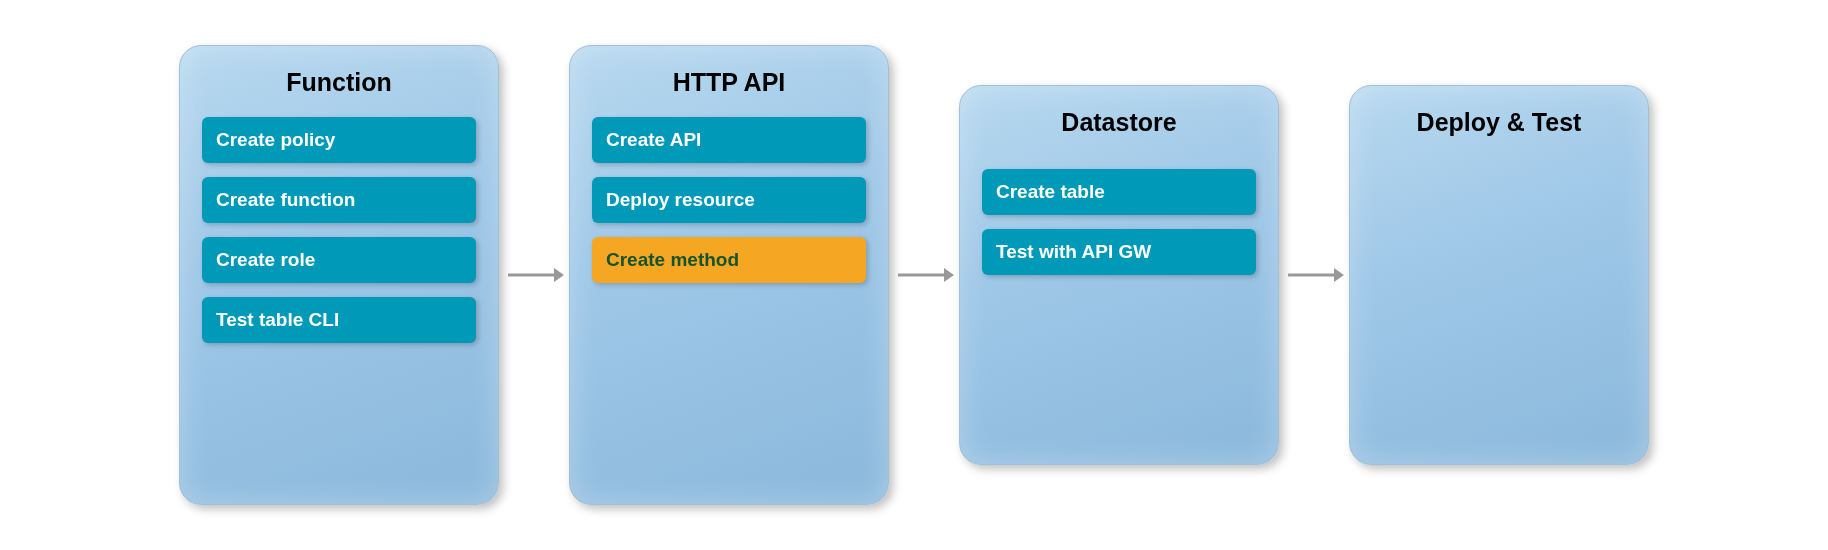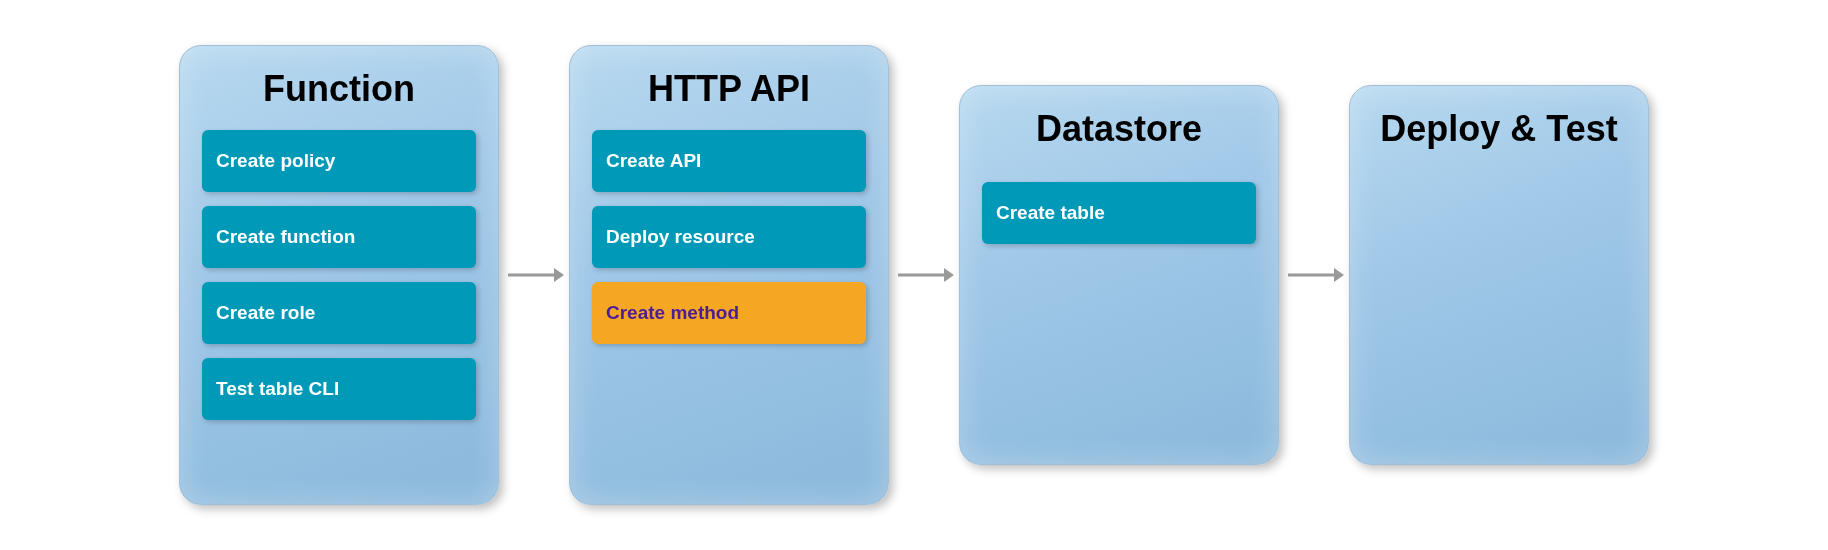--- a/index.html
+++ b/index.html
@@ -29,51 +29,51 @@
       width: 320px;
       min-height: 460px;
       display: flex;
       flex-direction: column;
       align-items: center;
       box-shadow: 4px 4px 10px rgba(0,0,0,0.25), inset 0 0 30px rgba(255,255,255,0.3);
       border: 1.5px solid #a0c0d8;
     }
 
     .panel-title {
-      font-size: 36px;
+      font-size: 25px;
       font-weight: bold;
       color: #000;
       margin-bottom: 20px;
       text-align: right;
     }
 
     .panel-items {
       display: flex;
       flex-direction: column;
       gap: 14px;
       width: 100%;
     }
 
     .item-btn {
       background: #0099b8;
       color: #fff;
       font-size: 19px;
       font-weight: bold;
       border: none;
       border-radius: 6px;
-      padding: 20px 14px;
+      padding: 12px 14px;
       text-align: left;
       cursor: pointer;
       width: 100%;
       box-shadow: 2px 2px 5px rgba(0,0,0,0.2);
     }
 
     .item-btn.orange {
       background: #f5a623;
-      color: #4c1d95;
+      color: #14532d;
     }
 
     .arrow {
       display: flex;
       align-items: center;
       justify-content: center;
       width: 70px;
       flex-shrink: 0;
       position: relative;
     }
@@ -131,20 +131,21 @@
     <svg viewBox="0 0 60 40" xmlns="http://www.w3.org/2000/svg">
       <line x1="4" y1="20" x2="50" y2="20" stroke="#999" stroke-width="3"></line>
       <polygon points="50,13 60,20 50,27" fill="#999"></polygon>
     </svg>
   </div>
 
   <div class="panel small">
     <div class="panel-title">Datastore</div>
     <div class="panel-items">
       <button class="item-btn">Create table</button>
+      <button class="item-btn">Test with API GW</button>
     </div>
   </div>
 
   <div class="arrow">
     <svg viewBox="0 0 60 40" xmlns="http://www.w3.org/2000/svg">
       <line x1="4" y1="20" x2="50" y2="20" stroke="#999" stroke-width="3"></line>
       <polygon points="50,13 60,20 50,27" fill="#999"></polygon>
     </svg>
   </div>
 

